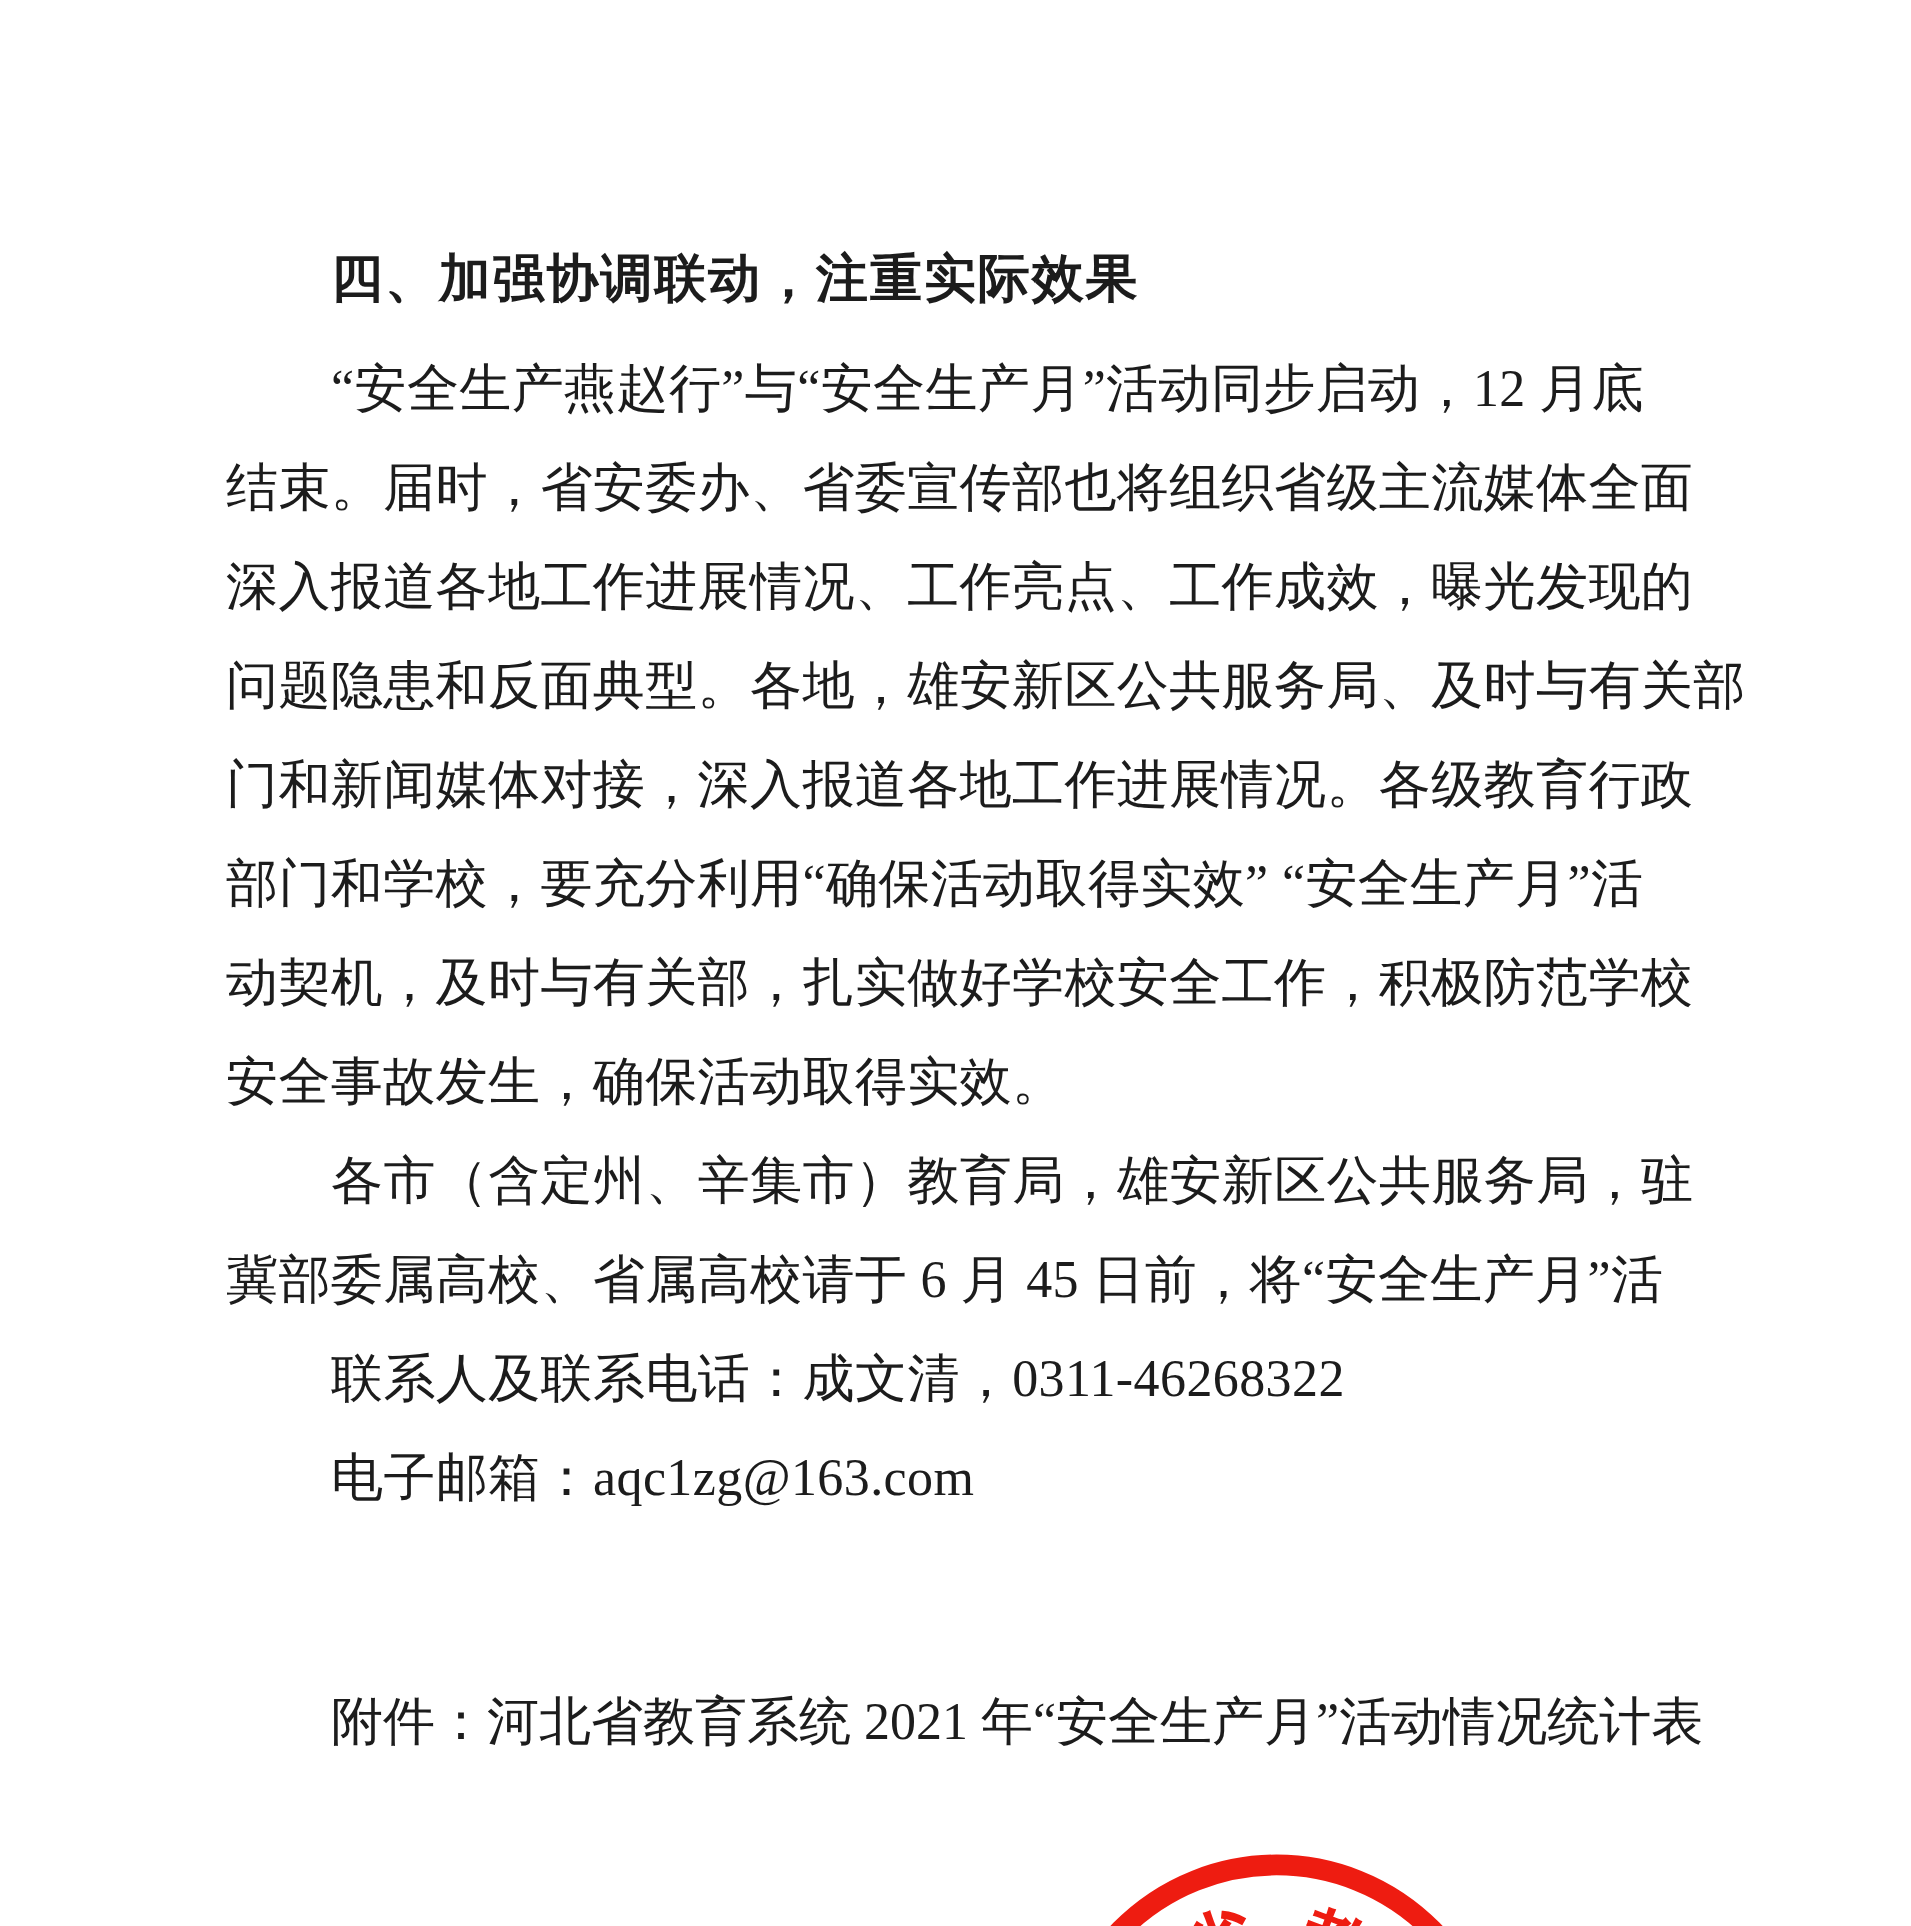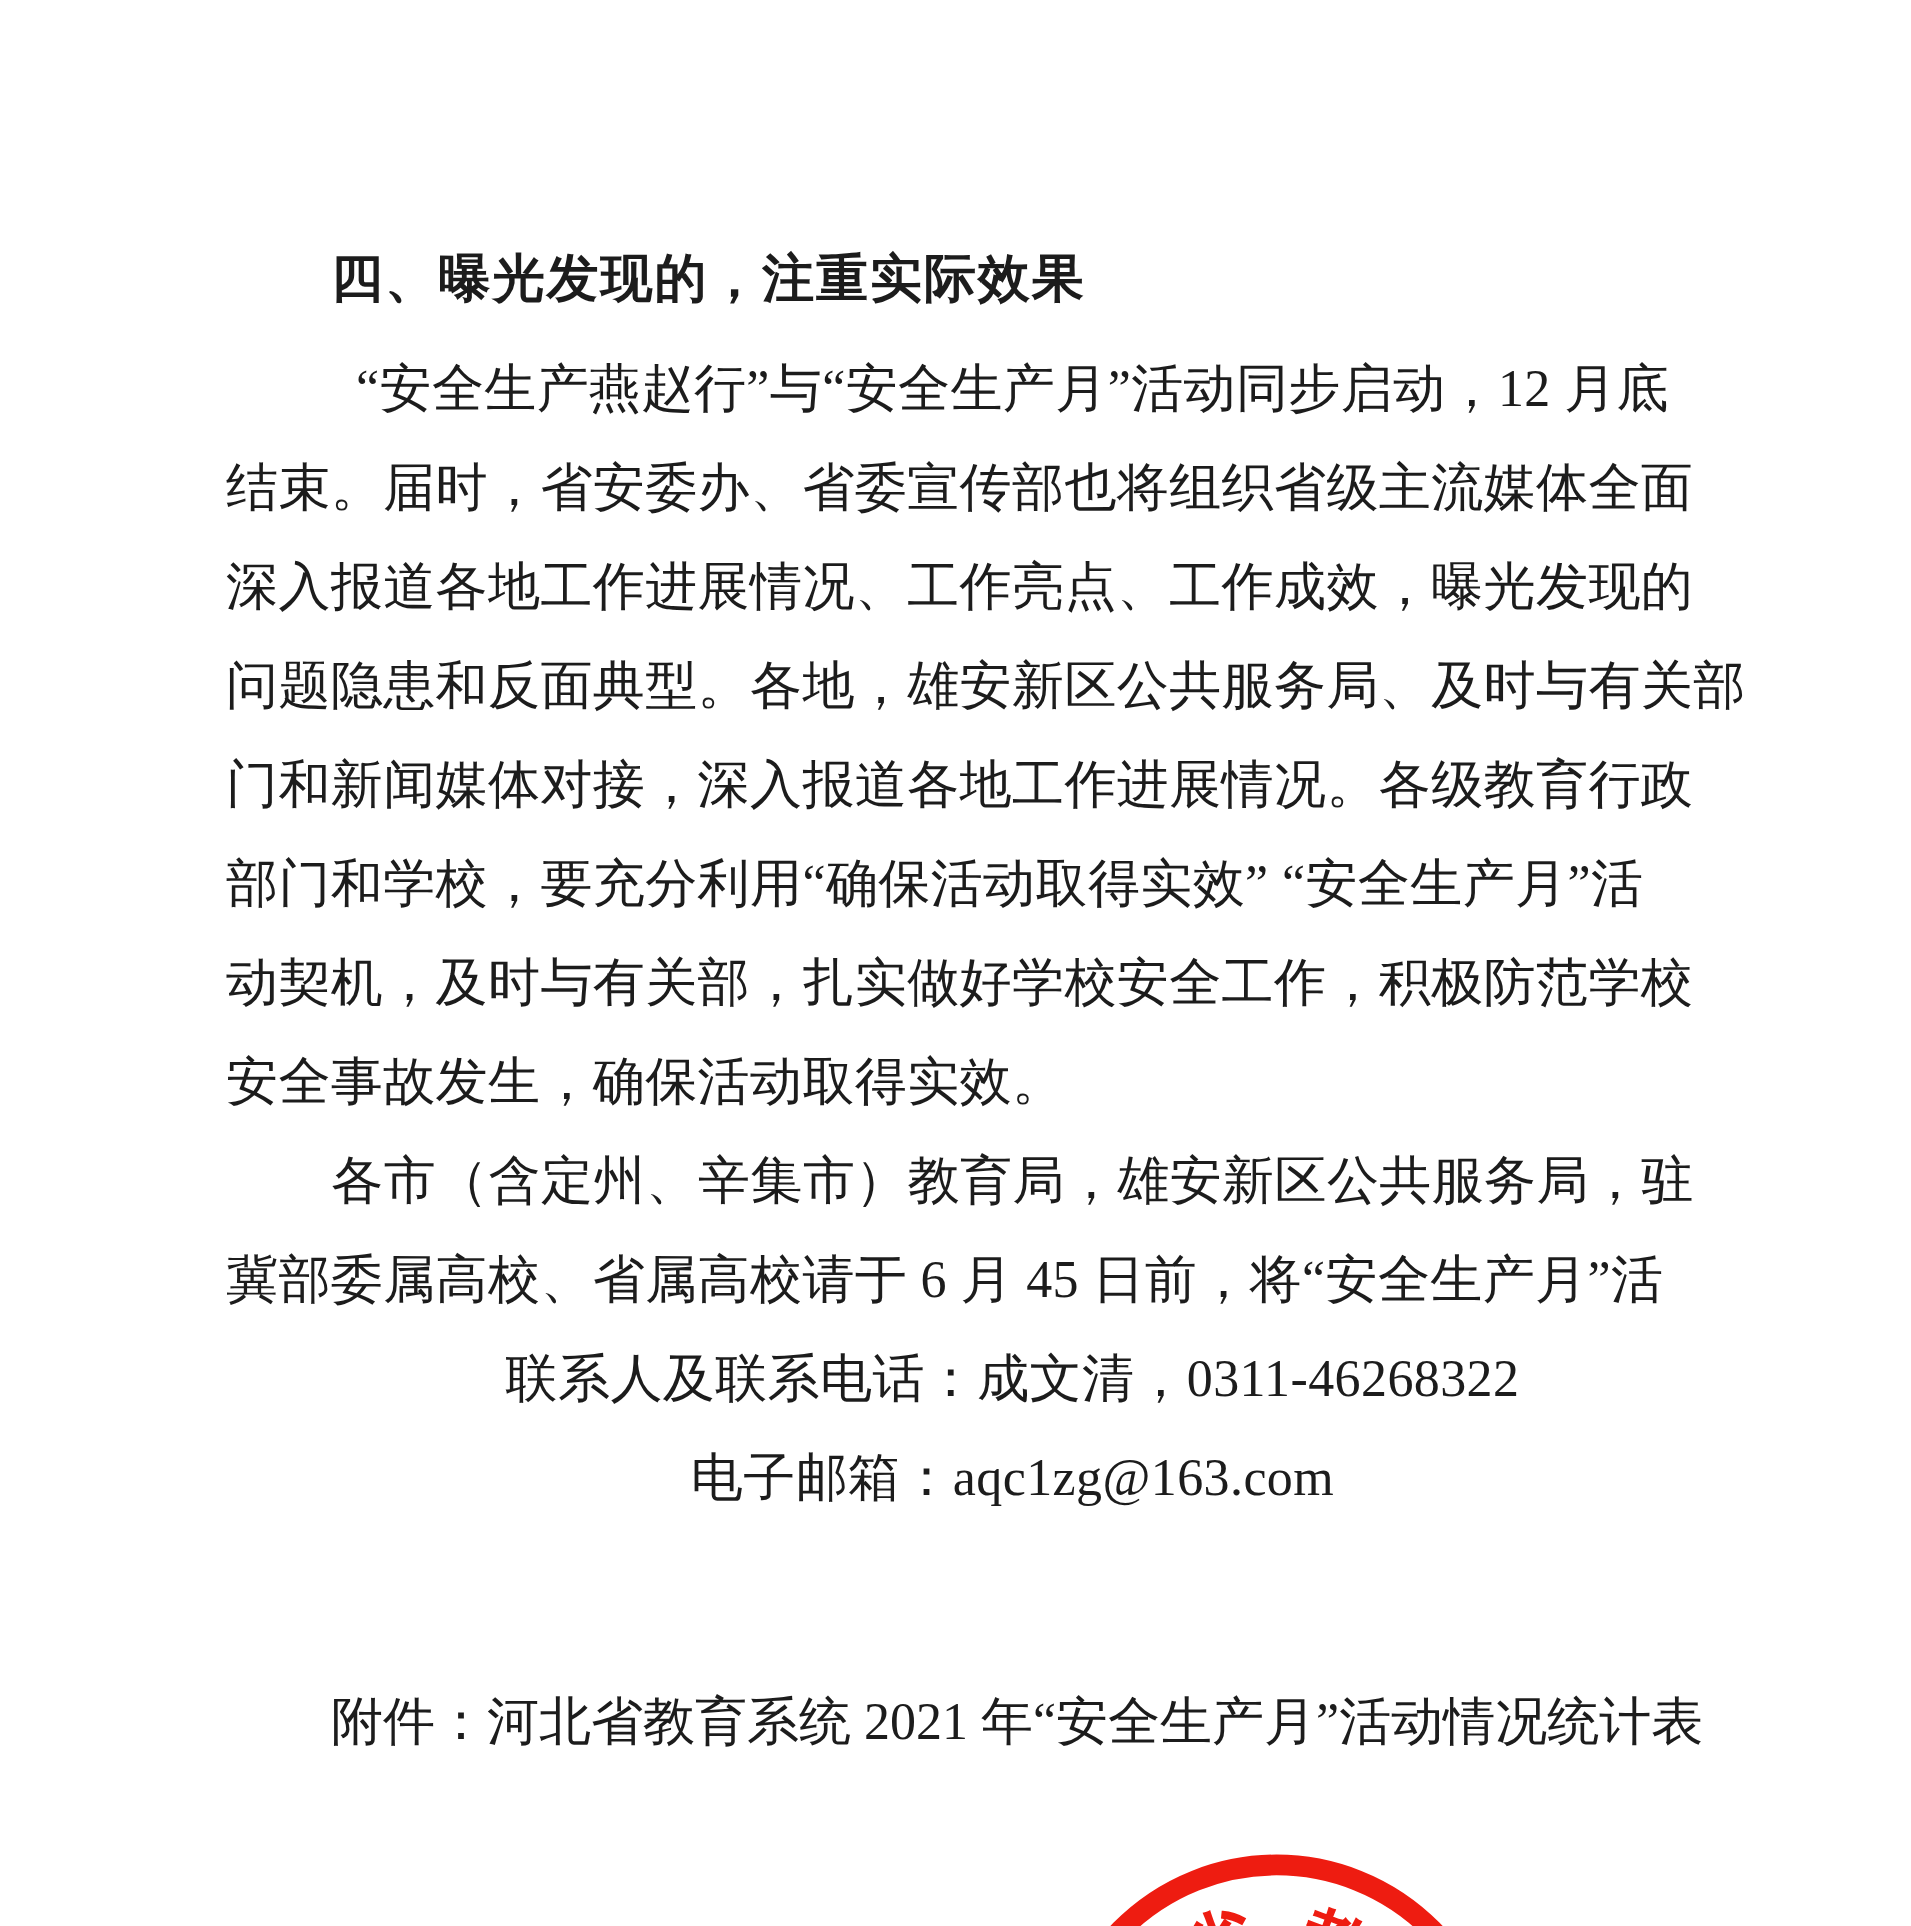--- a/index.html
+++ b/index.html
@@ -21,41 +21,41 @@
   }
   .body-block{
     position:absolute;left:226px;top:339px;width:1468px;
   }
   .line{
     height:99px;line-height:99px;
     font-size:52px;
     letter-spacing:0.4px;
     white-space:nowrap;
   }
-  .line.indent{padding-left:105px;text-align:center;}
+  .line.indent{padding-left:105px;}
   .attachment{
     position:absolute;left:226px;top:1672px;width:1468px;
     height:99px;line-height:99px;font-size:52px;
     padding-left:105px;white-space:nowrap;
   }
   .seal{
     position:absolute;left:1007px;top:1818px;width:539px;height:539px;
     z-index:1;
   }
   .seal text{
     font-family:"Liberation Serif","DejaVu Serif",serif;
     font-weight:bold;
   }
 </style>
 </head>
 <body>
 
 <div class="page">
 
-  <div class="heading">四、曝光发现的，注重实际效果</div>
+  <div class="heading">四、加强协调联动，注重实际效果</div>
 
   <div class="body-block">
     <div class="line indent">“安全生产燕赵行”与“安全生产月”活动同步启动，12 月底</div>
     <div class="line">结束。届时，省安委办、省委宣传部也将组织省级主流媒体全面</div>
     <div class="line">深入报道各地工作进展情况、工作亮点、工作成效，曝光发现的</div>
     <div class="line">问题隐患和反面典型。各地，雄安新区公共服务局、及时与有关部</div>
     <div class="line">门和新闻媒体对接，深入报道各地工作进展情况。各级教育行政</div>
     <div class="line">部门和学校，要充分利用“确保活动取得实效” “安全生产月”活</div>
     <div class="line">动契机，及时与有关部，扎实做好学校安全工作，积极防范学校</div>
     <div class="line">安全事故发生，确保活动取得实效。</div>

